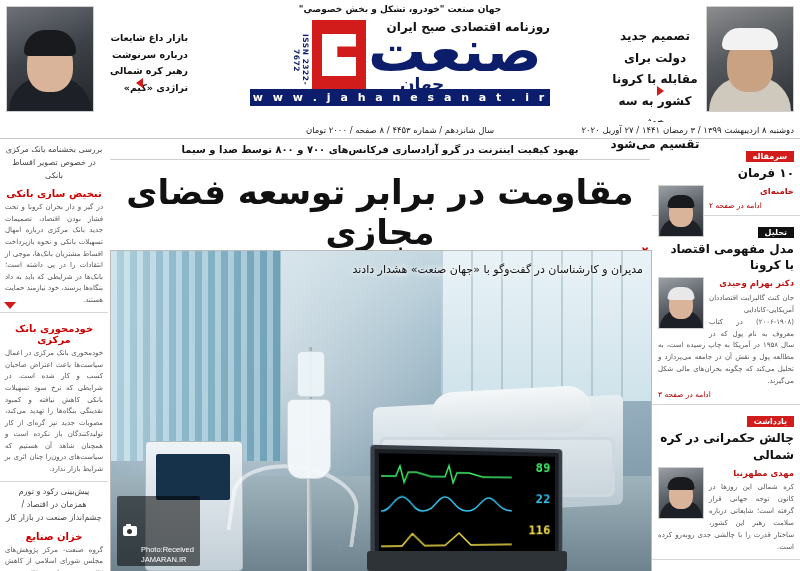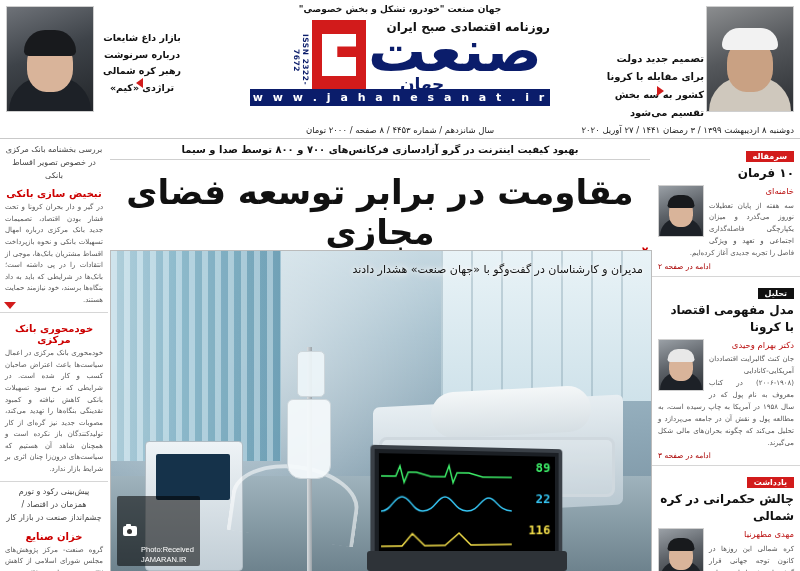--- a/index.html
+++ b/index.html
@@ -77,31 +77,32 @@
     width: 82px; height: 34px;
     border-radius: 40px 40px 0 0;
     background: #1d2127;
   }
   .shoulders.beige { background: #cfc8bd; }
 
   .mast-caption-left {
     position: absolute;
     left: 96px; top: 30px;
     width: 92px;
-    text-align: center;
+    text-align: right;
     font-size: 9.5px;
     line-height: 1.75;
     color: #111;
     font-weight: bold;
   }
   .mast-caption-right {
     position: absolute;
-    right: 96px; top: 50px;
+    right: 96px; top: 26px;
     width: 98px;
-    font-size: 10px;
+    text-align: center;
+    font-size: 12px;
     line-height: 1.8;
     color: #111;
     font-weight: bold;
   }
   .mast-arrow {
     position: absolute;
     width: 0; height: 0;
     border-top: 5px solid transparent;
     border-bottom: 5px solid transparent;
   }
@@ -288,21 +289,21 @@
   .rbox-title {
     font-size: 12px;
     font-weight: bold;
     color: #111;
     margin-bottom: 3px;
     line-height: 1.4;
   }
   .rbox-author {
     font-size: 8.5px;
     color: #b11;
-    font-weight: normal;
+    font-weight: bold;
     margin-bottom: 3px;
     line-height: 1.5;
   }
   .rbox-body {
     font-size: 7px;
     color: #555;
     text-align: justify;
     line-height: 1.7;
   }
   .rbox-more {
@@ -685,21 +686,20 @@
 
     <div class="rbox">
       <div class="rtag">سرمقاله</div>
       <div class="rbox-title">۱۰ فرمان</div>
       <div class="rportrait">
         <div class="shoulders"></div>
         <div class="face"></div>
         <div class="hair"></div>
       </div>
       <div class="rbox-author">خامنه‌ای</div>
-      <div class="rbox-body">سه هفته از پایان تعطیلات نوروز می‌گذرد و میزان یکپارچگی فاصله‌گذاری اجتماعی و تعهد و ویژگی فاصل را تجربه جدیدی آغاز کرده‌ایم.</div>
       <div class="rbox-more">ادامه در صفحه ۲</div>
     </div>
 
     <div class="rbox">
       <div class="rtag dark">تحلیل</div>
       <div class="rbox-title">مدل مفهومی اقتصاد با کرونا</div>
       <div class="rportrait">
         <div class="shoulders"></div>
         <div class="face"></div>
         <div class="hair white"></div>

